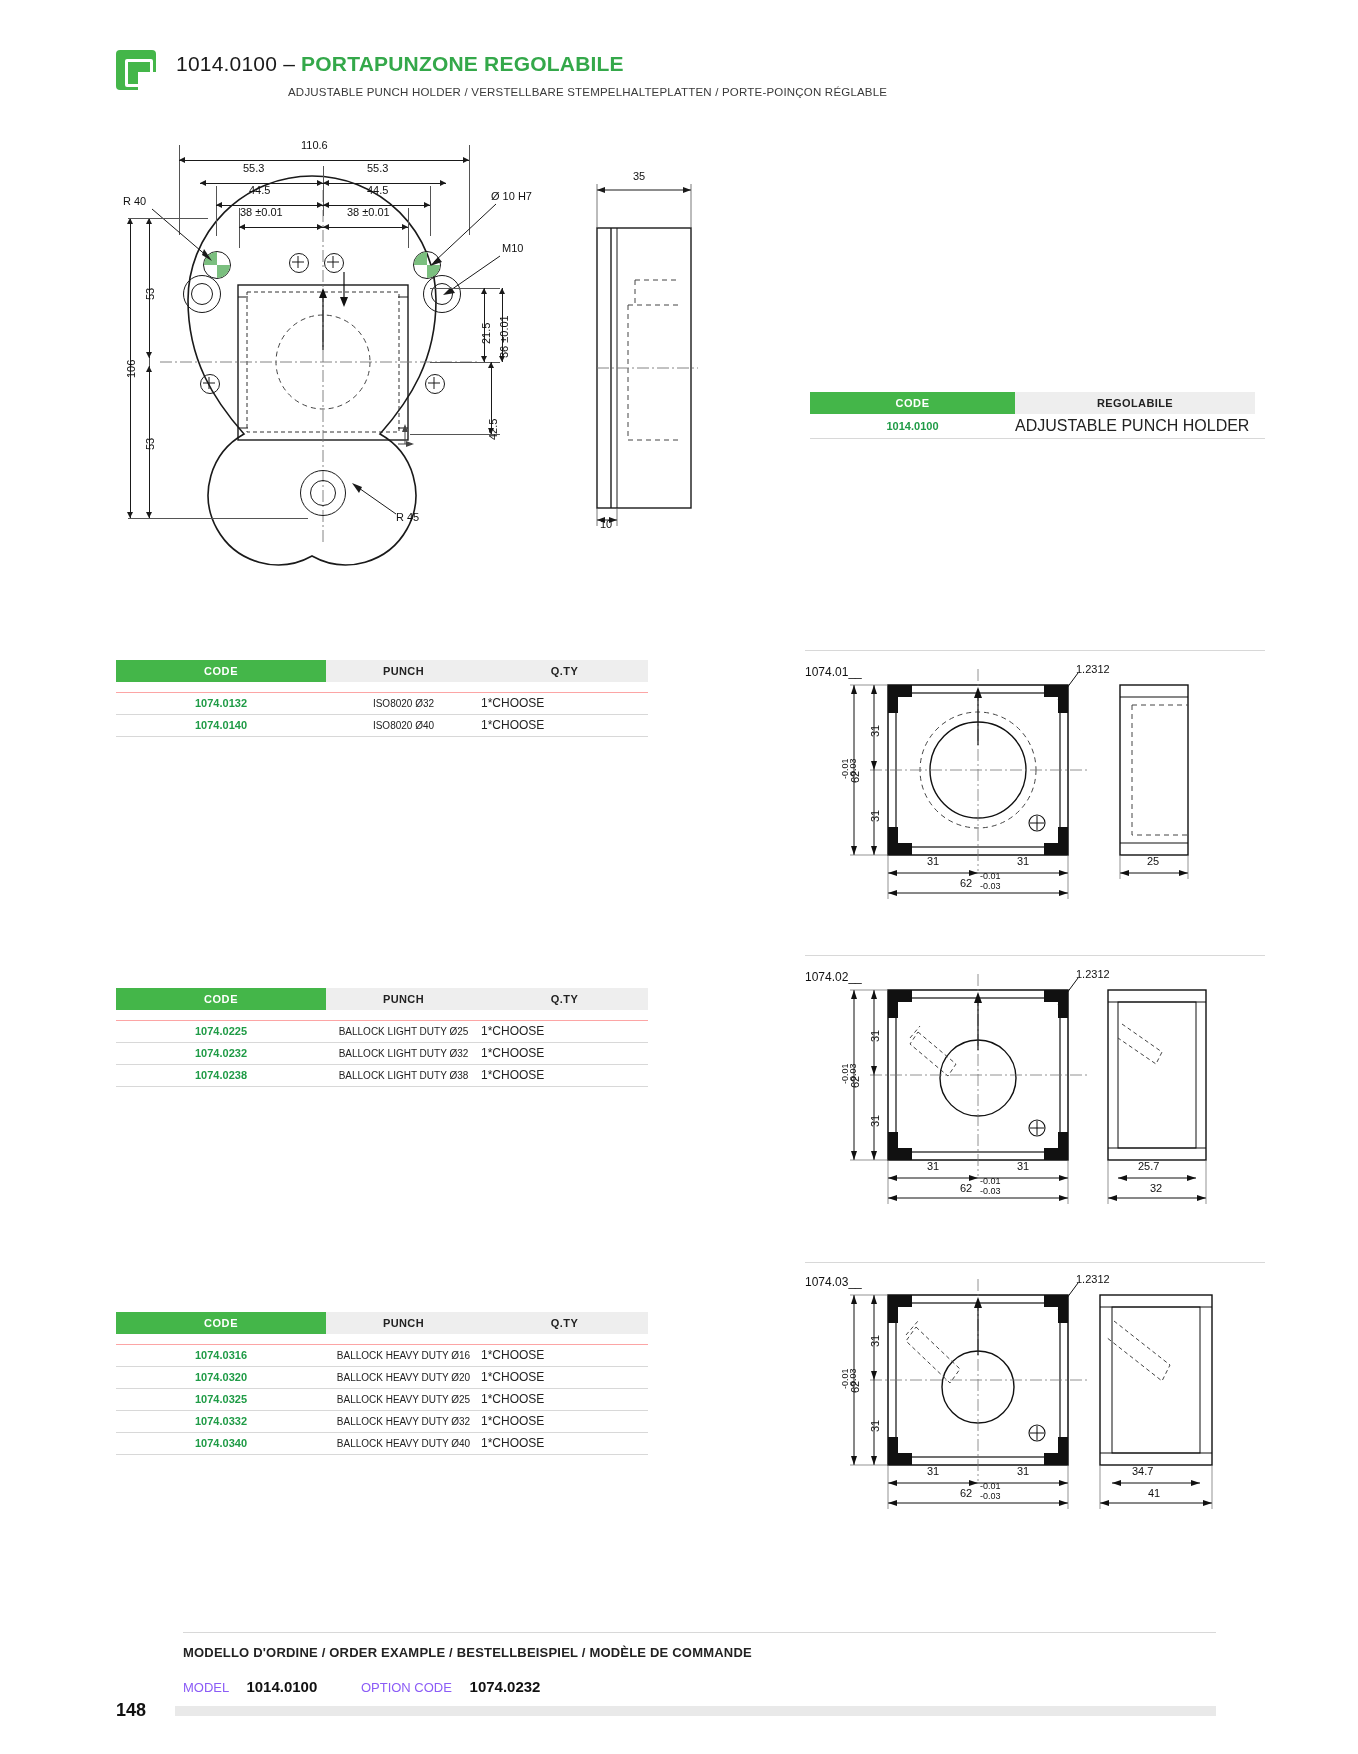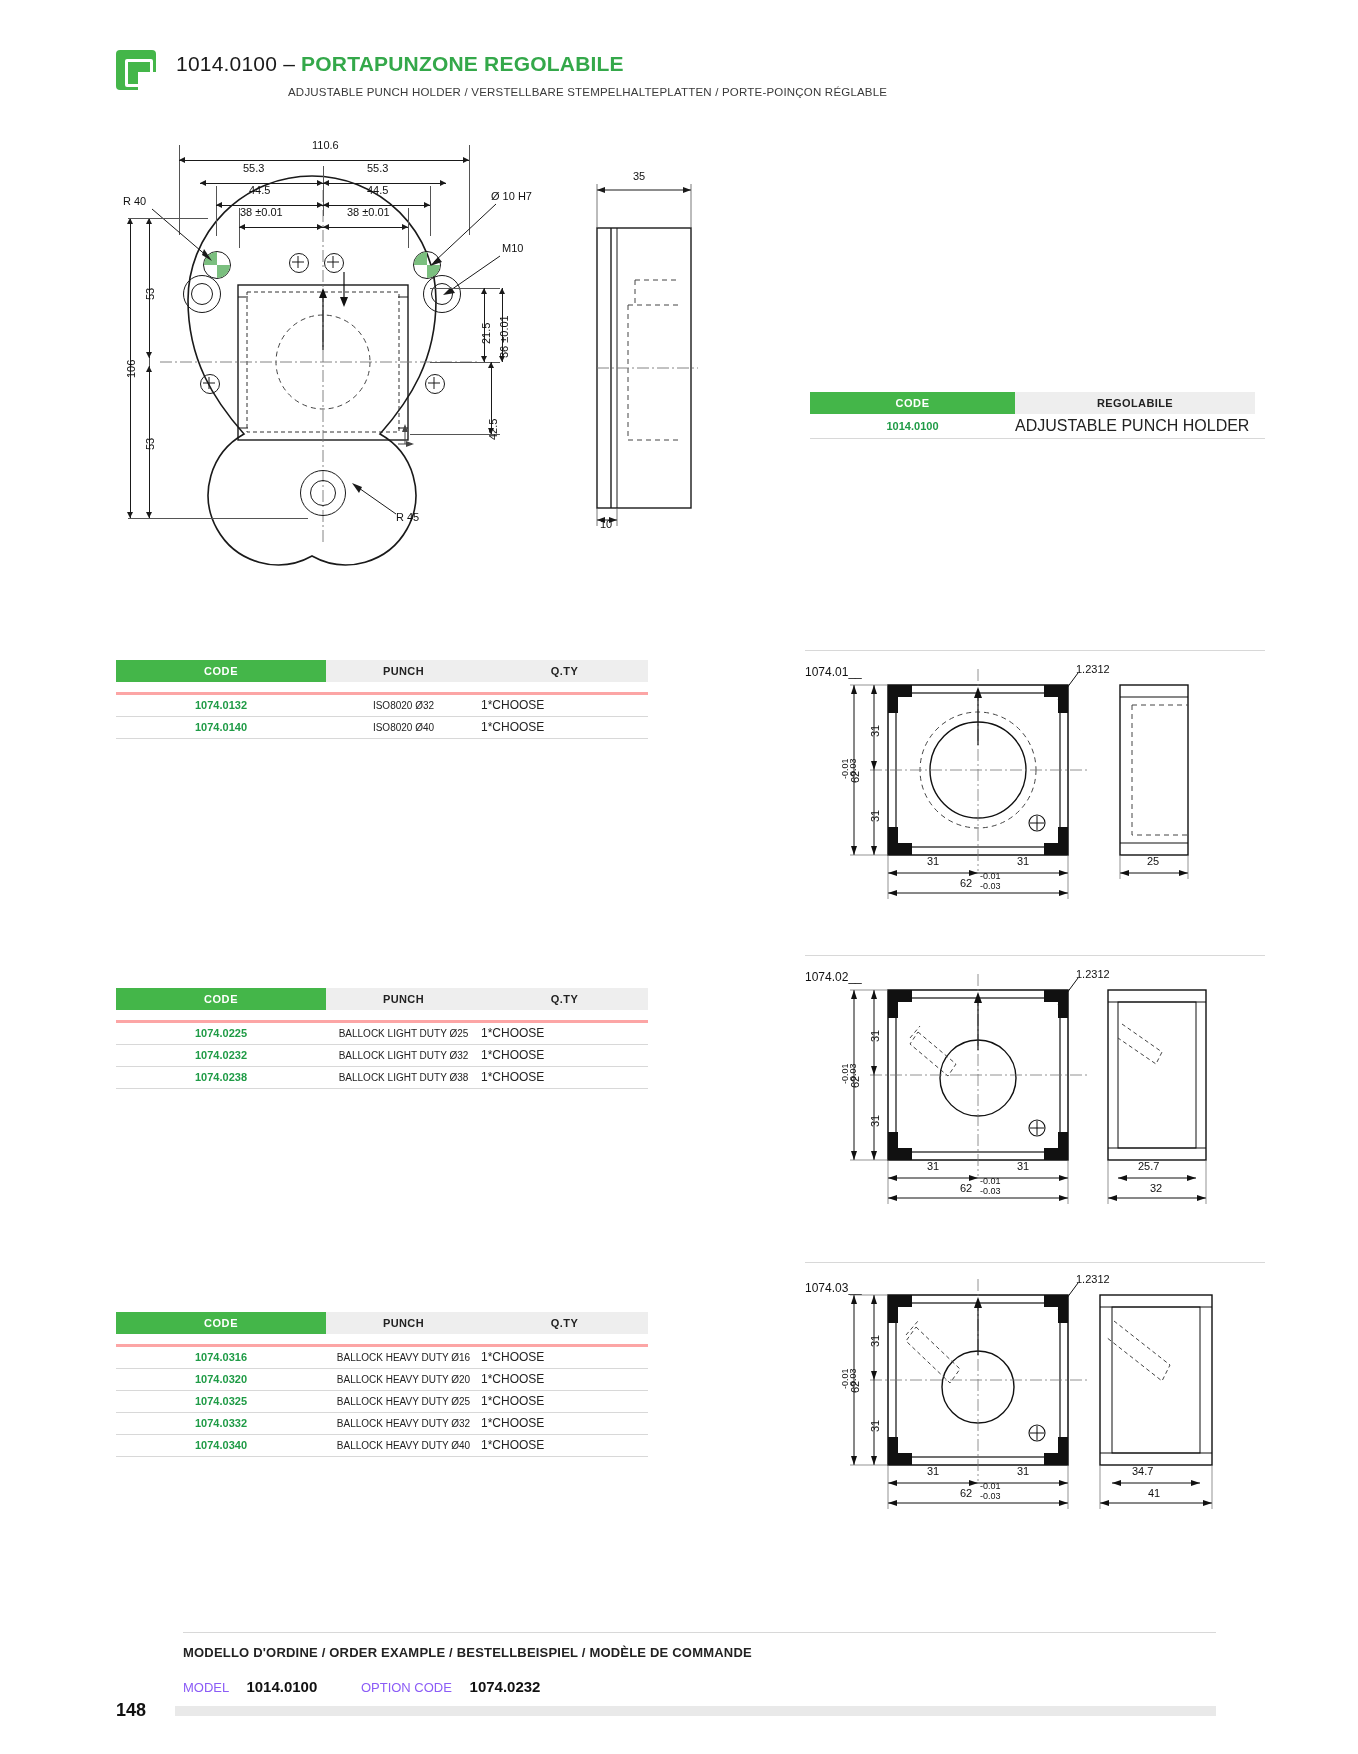--- a/index.html
+++ b/index.html
@@ -43,21 +43,21 @@
   
   .tbl{position:absolute;font-size:11px;}
   .thead{display:flex;height:22px;}
   .thead .c1{width:210px;background:#44b649;color:#fff;font-weight:bold;text-align:center;line-height:22px;letter-spacing:.6px;font-size:11px;}
   .thead .c2{width:155px;background:#eeeeee;color:#222;font-weight:bold;text-align:center;line-height:22px;letter-spacing:.4px;font-size:11px;}
   .thead .c3{width:167px;background:#eeeeee;color:#222;font-weight:bold;text-align:center;line-height:22px;letter-spacing:.4px;font-size:11px;}
   .trow{display:flex;height:21px;border-bottom:1px solid #d8d8d8;}
   .trow .c1{width:210px;color:#1f9b46;font-weight:bold;text-align:center;line-height:21px;font-size:11px;}
   .trow .c2{width:155px;color:#222;text-align:center;line-height:21px;font-size:10px;}
   .trow .c3{width:167px;color:#222;text-align:left;line-height:21px;font-size:12px;}
-  .tbl .topline{border-top:3px solid #fca5a5;}
+  .tbl .topline{border-top:1px solid #fca5a5;}
 
   
   .tbl2{position:absolute;font-size:11px;}
   .tbl2 .thead{display:flex;height:22px;}
   .tbl2 .h1{width:205px;background:#44b649;color:#fff;font-weight:bold;text-align:center;line-height:22px;letter-spacing:.6px;}
   .tbl2 .h2{width:240px;background:#eeeeee;color:#222;font-weight:bold;text-align:center;line-height:22px;letter-spacing:.4px;}
   .tbl2 .trow{display:flex;height:24px;border-bottom:1px solid #d8d8d8;}
   .tbl2 .r1{width:205px;color:#1f9b46;font-weight:bold;text-align:center;line-height:24px;}
   .tbl2 .r2{width:240px;color:#222;line-height:24px;font-size:16px;}
 
@@ -160,21 +160,21 @@
     <svg style="position:absolute;left:415px;top:374px;" width="18" height="18">
         <line x1="3" y1="9" x2="15" y2="9" stroke="#1a1a1a"></line>
         <line x1="9" y1="3" x2="9" y2="15" stroke="#1a1a1a"></line>
       </svg>
 
     <div class="vline thin" style="left:169px;top:145px;height:90px;"></div>
     <div class="vline thin" style="left:459px;top:145px;height:90px;"></div>
     <div class="hline" style="left:169px;top:160px;width:290px;"></div>
     <div class="arrowL" style="left:169px;top:157px;"></div>
     <div class="arrowR" style="left:453px;top:157px;"></div>
-    <div class="lbl" style="left:302px;top:139px;">110.6</div>
+    <div class="lbl" style="left:291px;top:139px;">110.6</div>
 
     <div class="vline thin" style="left:313px;top:166px;height:50px;"></div>
     <div class="hline" style="left:190px;top:183px;width:123px;"></div>
     <div class="arrowL" style="left:190px;top:180px;"></div>
     <div class="arrowR" style="left:307px;top:180px;"></div>
     <div class="hline" style="left:313px;top:183px;width:123px;"></div>
     <div class="arrowL" style="left:313px;top:180px;"></div>
     <div class="arrowR" style="left:430px;top:180px;"></div>
     <div class="lbl" style="left:233px;top:162px;">55.3</div>
     <div class="lbl" style="left:357px;top:162px;">55.3</div>
@@ -535,21 +535,21 @@
     <div class="lbl" style="left:247px;top:200px;">31</div>
     <div class="lbl" style="left:190px;top:222px;">62</div>
     <div class="lbl sm" style="left:210px;top:216px;font-size:9px;">-0.01</div>
     <div class="lbl sm" style="left:210px;top:226px;font-size:9px;">-0.03</div>
     <div class="lbl" style="left:368px;top:200px;">25.7</div>
     <div class="lbl" style="left:380px;top:222px;">32</div>
   </div>
 
   <div class="secline" style="left:795px;top:1262px;width:460px;"></div>
   <div class="dwg" style="left:760px;top:1265px;width:480px;height:290px;">
-    <div class="dwgcode" style="left:35px;top:16px;">1074.03__</div>
+    <div class="dwgcode" style="left:35px;top:10px;">1074.03__</div>
     <svg width="480" height="290" style="position:absolute;left:0;top:0;">
       <rect x="118" y="30" width="180" height="170" fill="none" stroke="#111" stroke-width="1.5"></rect>
       <rect x="126" y="38" width="164" height="154" fill="none" stroke="#111" stroke-width="1.2"></rect>
       <rect x="118" y="30" width="24" height="12" fill="#111"></rect>
         <rect x="274" y="30" width="24" height="12" fill="#111"></rect>
       <rect x="118" y="188" width="24" height="12" fill="#111"></rect>
         <rect x="274" y="188" width="24" height="12" fill="#111"></rect>
       <rect x="118" y="30" width="10" height="28" fill="#111"></rect>
         <rect x="288" y="30" width="10" height="28" fill="#111"></rect>
       <rect x="118" y="172" width="10" height="28" fill="#111"></rect>

